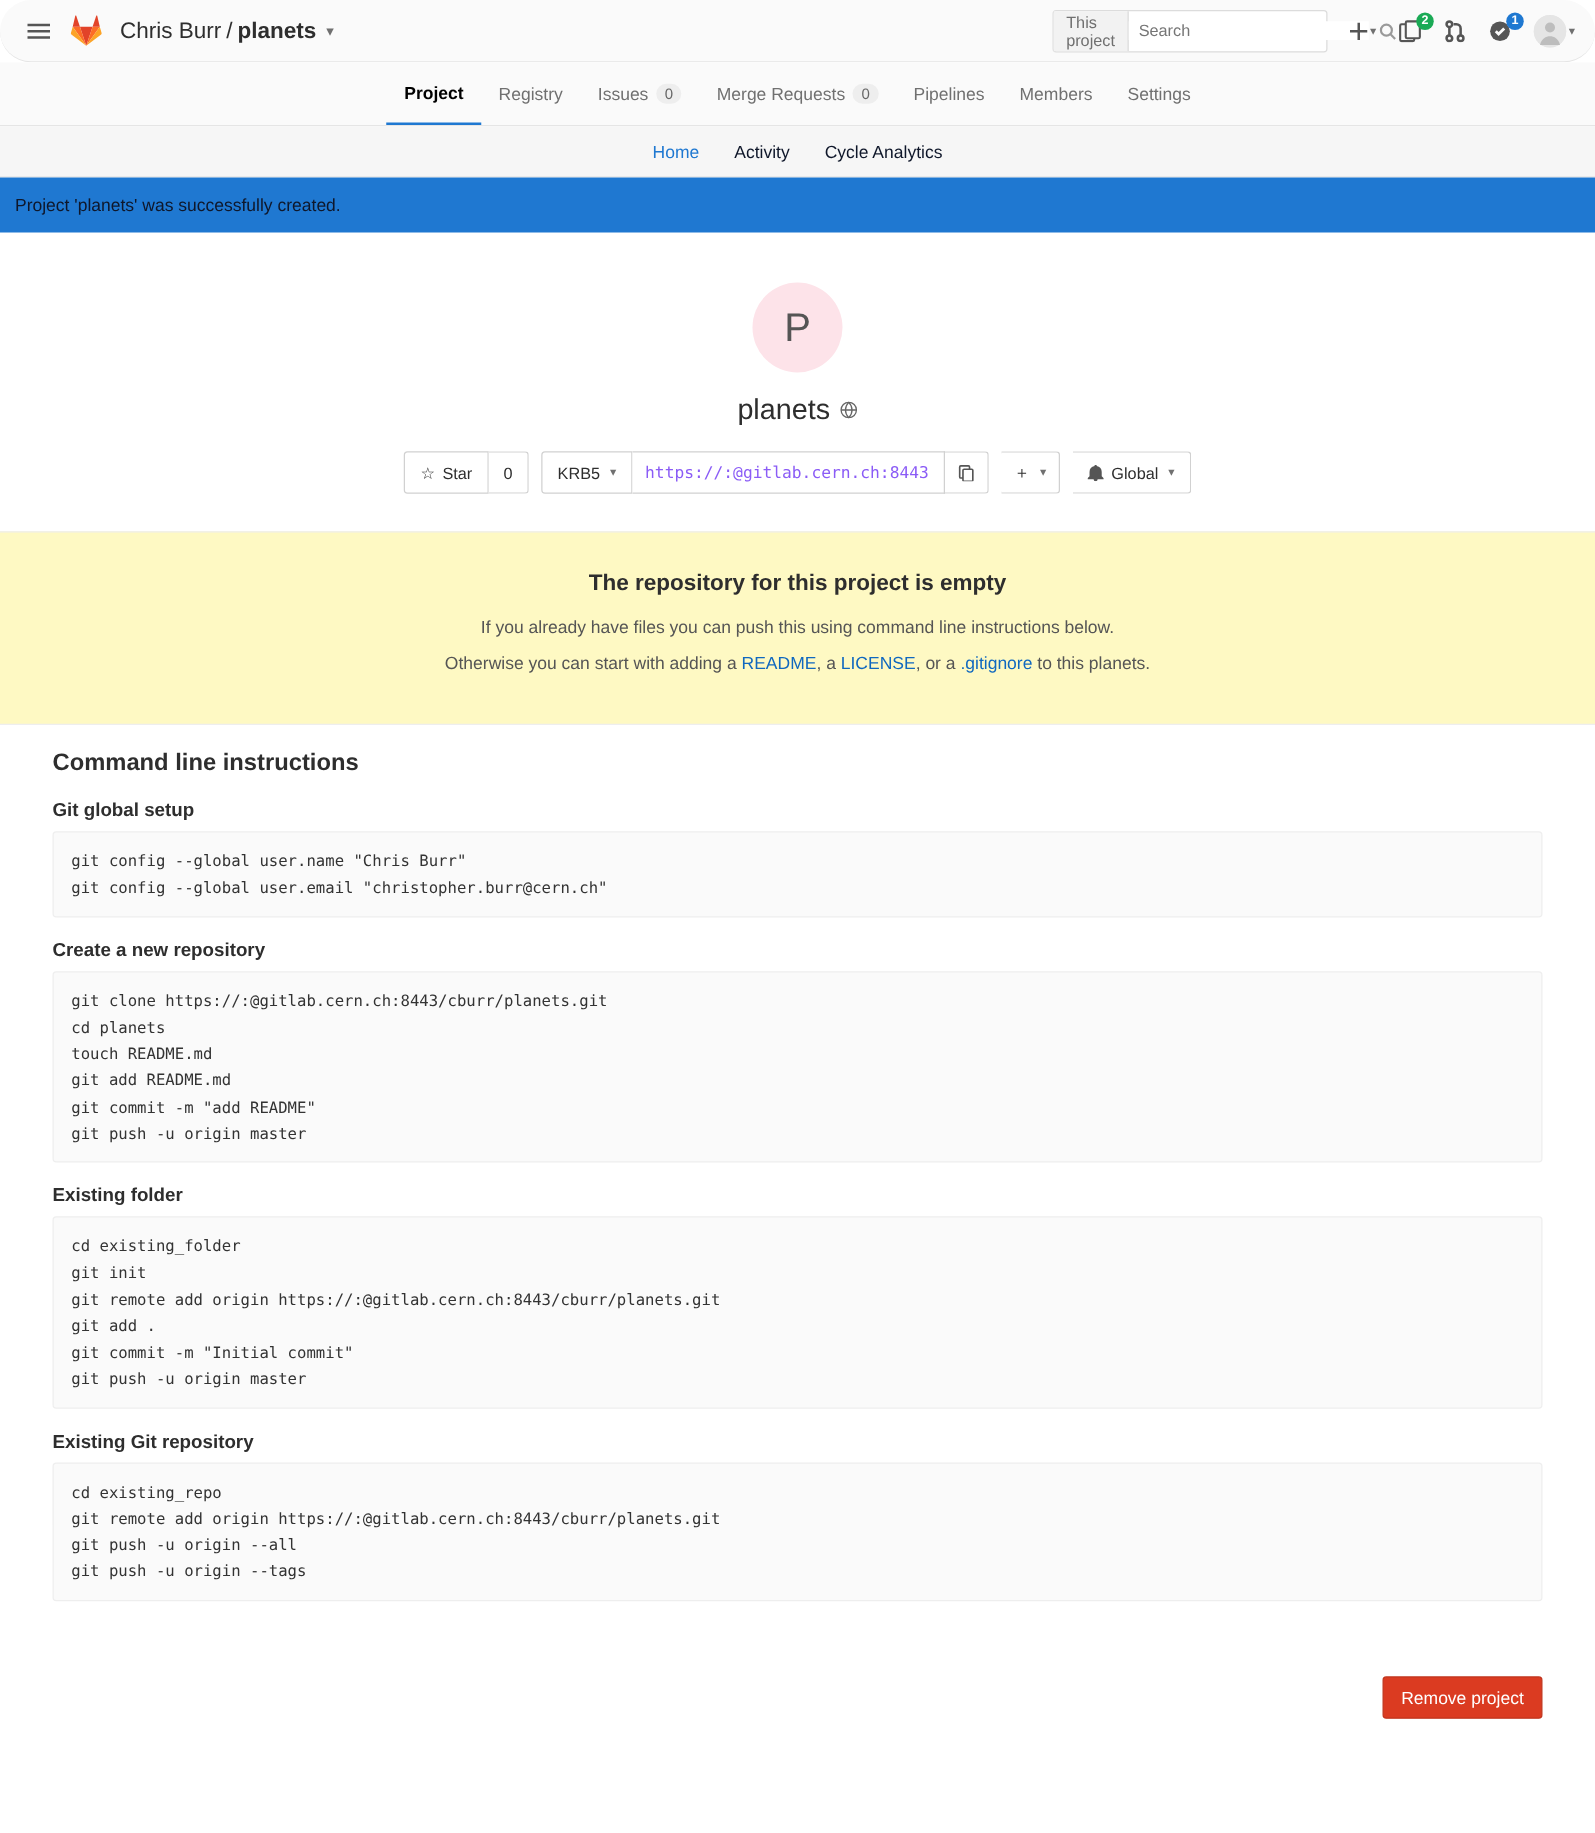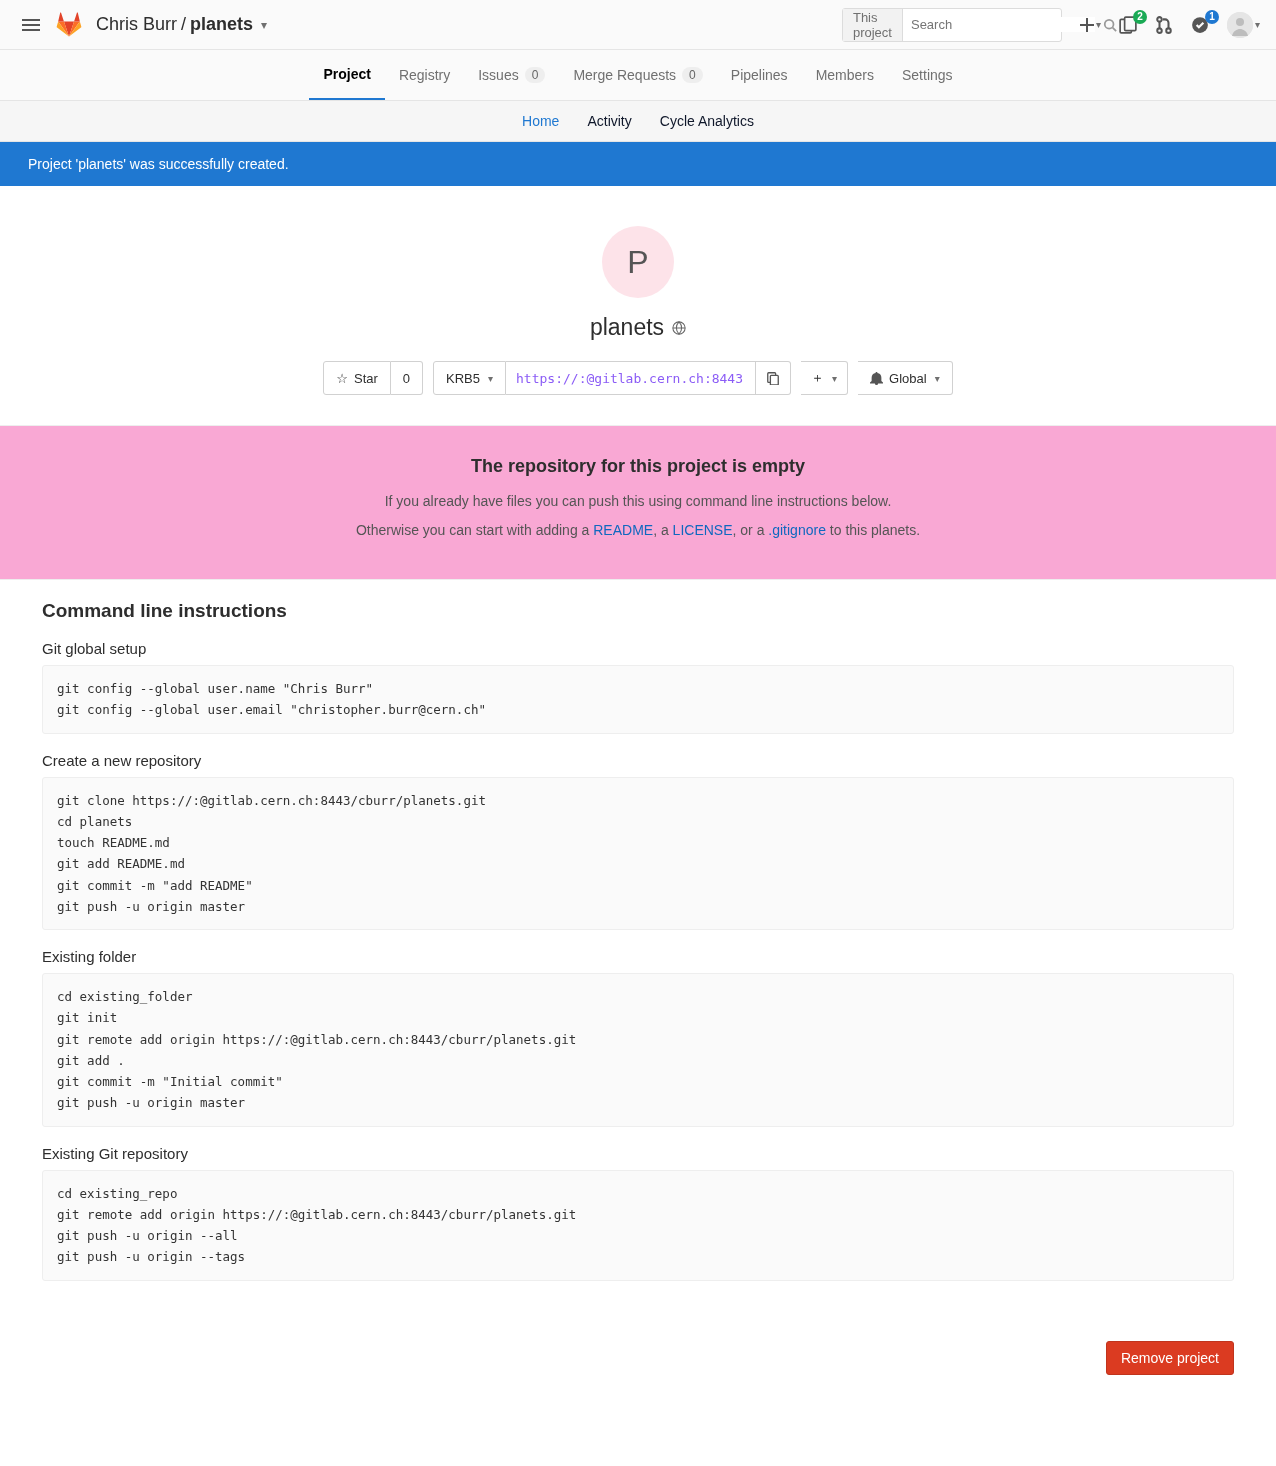--- a/index.html
+++ b/index.html
@@ -1,19 +1,19 @@
 <!DOCTYPE html>
 <html><head>
 <meta charset="utf-8">
 <style>
 * { box-sizing: border-box; margin: 0; padding: 0; }
 body { font-family: -apple-system, BlinkMacSystemFont, "Segoe UI", Helvetica, Arial, sans-serif; font-size: 14px; color: #2e2e2e; background: #fff; }
 a { color: #1068bf; text-decoration: none; }
 
-.topbar { display: flex; align-items: center; height: 50px; padding: 0 16px; border-bottom: 1px solid #e5e5e5; background: #fafafa; }
+.topbar { display: flex; align-items: center; height: 50px; padding: 0 16px; border-bottom: 1px solid #e5e5e5; background: #fafafa; border-radius: 25px; }
 .hamburger { cursor: pointer; padding: 6px; margin-right: 10px; }
 .hamburger div { width: 18px; height: 2px; background: #555; margin: 3px 0; }
 .logo { width: 26px; height: 26px; margin-right: 14px; }
 .breadcrumb { font-size: 18px; color: #2e2e2e; display: flex; align-items: center; gap: 4px; }
 .breadcrumb .chev { font-size: 12px; color: #707070; padding-left: 4px;}
 .spacer { flex: 1; }
 .search-wrap { display: flex; align-items: center; border: 1px solid #dcdcdc; border-radius: 3px; background: #fff; height: 34px; margin-right: 18px; width: 220px; }
 .search-scope { background: #f2f2f2; color: #707070; padding: 0 10px; height: 100%; display:flex;align-items:center; font-size: 13px; border-right: 1px solid #dcdcdc;}
 .search-input { border: none; outline: none; flex: 1; padding: 0 8px; font-size: 13px; color:#555; }
 .search-icon-btn { padding: 0 8px; color: #999; }
@@ -26,44 +26,44 @@
 
 .nav-tabs { display: flex; justify-content: center; border-bottom: 1px solid #e5e5e5; background: #fafafa; }
 .nav-tabs .tab { padding: 16px 14px; color: #707070; cursor: pointer; font-size: 14px; display:flex; align-items:center; gap:6px;}
 .nav-tabs .tab.active { color: #000000; font-weight: 600; border-bottom: 2px solid #1f78d1; }
 .count-pill { background: #eee; border-radius: 9px; padding: 1px 7px; font-size: 12px; color: #666; }
 
 .sub-tabs { display: flex; justify-content: center; background: #f6f6f6; border-bottom: 1px solid #e5e5e5; }
 .sub-tabs .stab { padding: 12px 14px; color: #0f172a; cursor: pointer; }
 .sub-tabs .stab.active { color: #1f78d1; font-weight: 500; }
 
-.flash { background: #1f78d1; color: #ffffff; padding: 14px 28px; }
+.flash { background: #1f78d1; color: #0f172a; padding: 14px 12px; }
 
 .project-header { text-align: center; padding: 40px 20px 30px; }
 .proj-avatar { width: 72px; height: 72px; border-radius: 50%; background: #fde3e9; color: #555; display: inline-flex; align-items: center; justify-content: center; font-size: 32px; }
 .proj-name { font-size: 23px; margin-top: 16px; display:flex; align-items:center; justify-content:center; gap:8px;}
 .globe { font-size: 14px; color: #666; }
 
 .button-row { display: flex; justify-content: center; gap: 10px; margin-top: 20px; flex-wrap: wrap; }
 .btn { border: 1px solid #d1d1d1; background: #fff; border-radius: 3px; padding: 7px 12px; font-size: 13px; cursor: pointer; display: inline-flex; align-items: center; gap: 6px; color:#2e2e2e; }
 .btn-group { display: inline-flex; }
 .btn-group .btn { border-radius: 0; }
 .btn-group .btn:first-child { border-radius: 3px 0 0 3px; }
 .btn-group .btn:last-child { border-radius: 0 3px 3px 0; border-left: none; }
 .clone-input { border: 1px solid #d1d1d1; border-left: none; padding: 7px 10px; font-size: 13px; width: 250px; outline:none; font-family:monospace; color:#8b5cf6;}
 .btn.icon-only { padding: 7px 10px; }
 
-.empty-section { text-align: center; padding: 30px 20px; border-top: 1px solid #eee; border-bottom: 1px solid #eee; background:#f9a8d4;}
+.empty-section { text-align: center; padding: 30px 20px; border-top: 1px solid #eee; border-bottom: 1px solid #eee; background:#fef9c3;}
 .empty-section h2 { font-size: 18px; font-weight: 600; margin-bottom: 14px; }
 .empty-section p { color: #555; margin: 8px 0; line-height: 1.5; }
 .empty-section a { }
 
 .content { max-width: 1240px; margin: 0 auto; padding: 20px 24px 40px; }
 .content h2 { font-size: 19px; font-weight: 600; margin-bottom: 18px; }
-.content h3 { font-size: 15px; font-weight: 400; margin: 18px 0 8px; }
+.content h3 { font-size: 15px; font-weight: 700; margin: 18px 0 8px; }
 pre { background: #fafafa; border: 1px solid #eee; border-radius: 3px; padding: 12px 14px; font-family: Menlo, Consolas, monospace; font-size: 12.5px; line-height: 1.7; color: #333; white-space: pre; overflow-x:auto;}
 
 .footer-actions { text-align: right; padding: 20px 24px; max-width:1240px; margin:0 auto;}
 .btn-danger { background: #db3b21; color: #fff; border: 1px solid #c0341d; border-radius: 3px; padding: 8px 14px; font-size: 14px; cursor: pointer; }
 
 svg { display: block; }
 </style>
 </head>
 <body>
 

